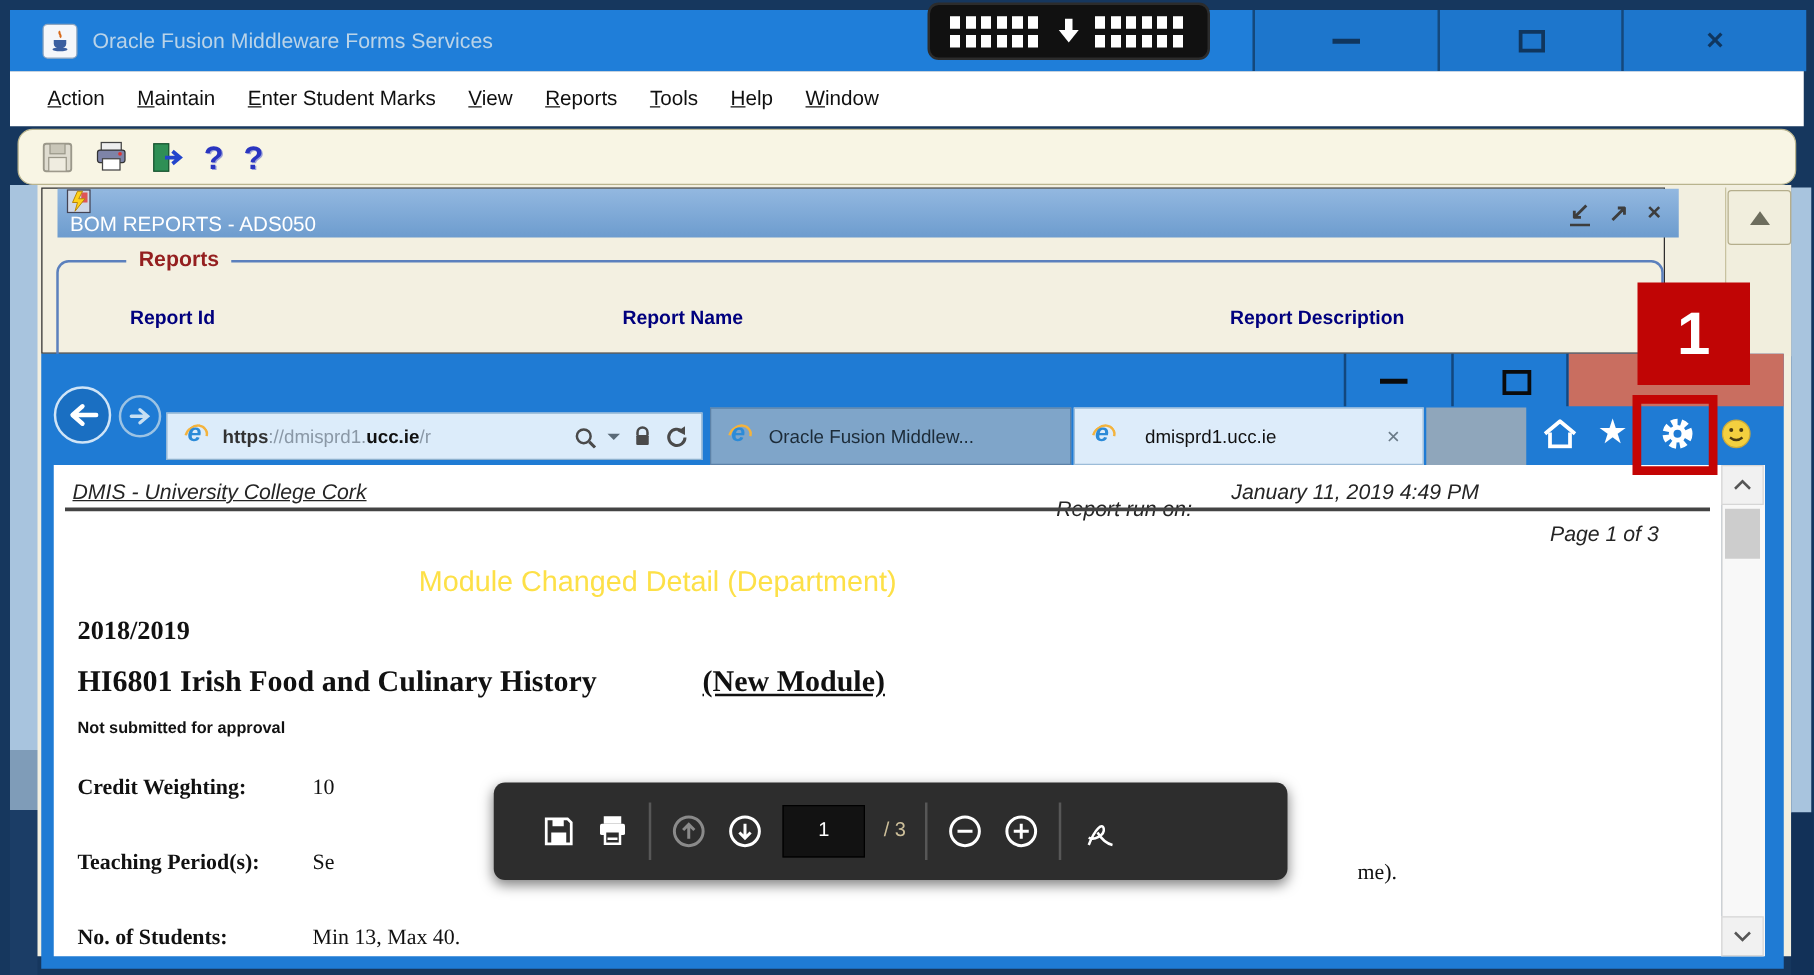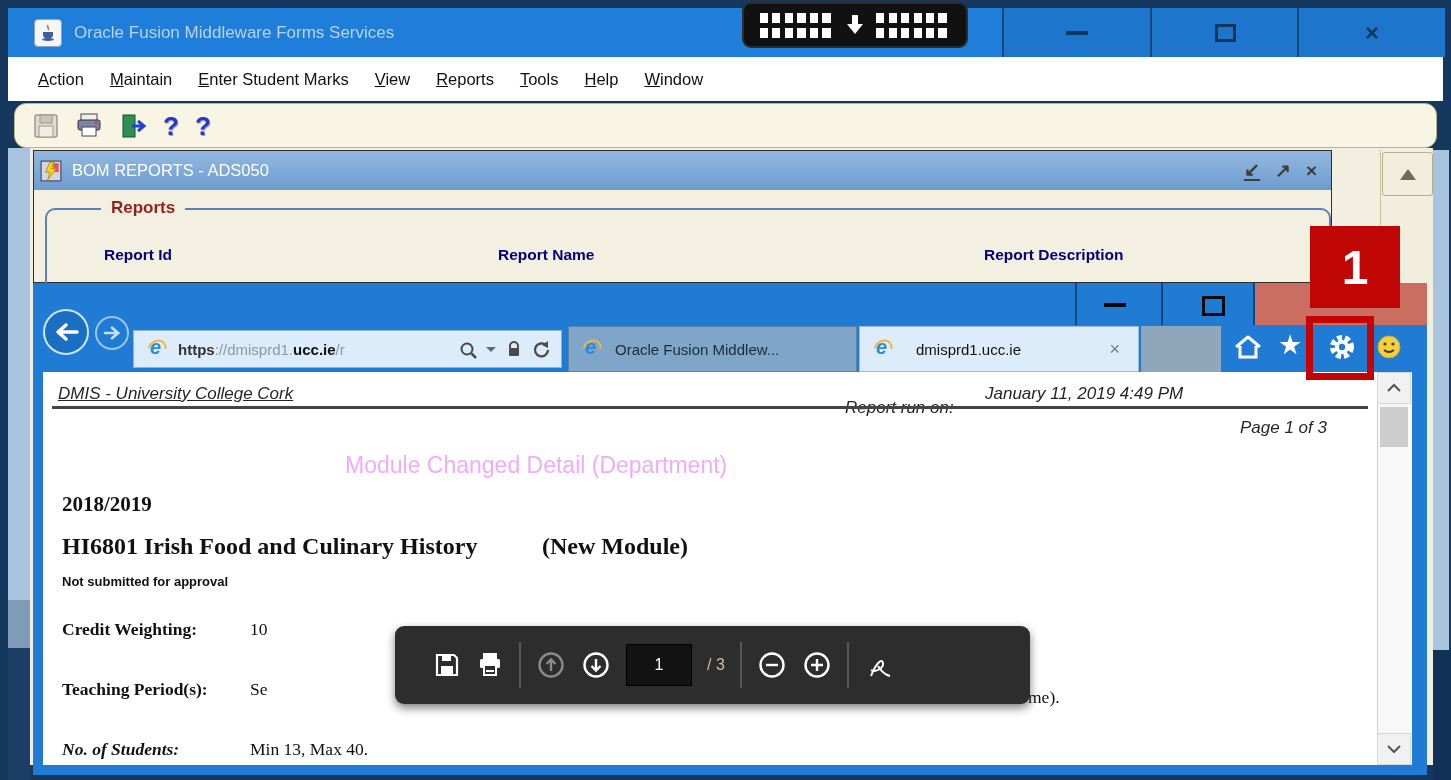--- a/index.html
+++ b/index.html
@@ -32,21 +32,21 @@
   .navy-left{left:8px;top:648px;width:22px;height:132px;background:#1b3d66;}
   .strip-right{left:1433px;top:150px;width:16px;height:500px;background:#a8c4de;}
   .navy-right{left:1433px;top:650px;width:18px;height:130px;background:#123158;}
   
   .fsb{left:1380px;top:150px;width:53px;height:135px;background:#f1eedd;border-left:1px solid #c8c2a0;box-sizing:border-box;}
   .fsb-btn{left:1382px;top:152px;width:49px;height:42px;background:#f1eedd;border:1px solid #b5ae8c;border-radius:3px;
            display:flex;align-items:center;justify-content:center;}
   .tri-up{width:0;height:0;border-left:8px solid transparent;border-right:8px solid transparent;border-bottom:11px solid #6d6d5d;}
   
   .bom{left:33px;top:150px;width:1299px;height:133px;border:1px solid #2e2e2e;box-sizing:border-box;background:#f3f0e1;}
-  .bom-tb{left:0;top:0;width:100%;height:39px;background:linear-gradient(#93b8e0,#6d9cce);display:flex;align-items:center;}
+  .bom-tb{left:12px;top:0;width:100%;height:39px;background:linear-gradient(#93b8e0,#6d9cce);display:flex;align-items:flex-start;flex-direction:column;}
   .bom-title{color:#ffffff;font-size:16.5px;margin-left:10px;}
   .bom-ctrl{position:absolute;right:14px;top:0;height:39px;display:flex;align-items:center;gap:15px;
             color:#3d3d3d;font-weight:bold;font-size:19px;}
   .bom-min{border-bottom:2px solid #3d3d3d;line-height:1;}
   .grp-frame{left:11px;top:57px;width:1282px;height:86px;border:2px solid #5b80bd;border-radius:10px;}
   .grp-legend{left:67px;top:47px;background:#f3f0e1;padding:0 10px;color:#941f1f;font-weight:bold;font-size:17px;}
   .colhdr{color:#00007e;font-weight:bold;font-size:15.5px;}
   
   .ie{left:33px;top:283px;width:1394px;height:492px;background:#1f7bd4;}
   .ie-sep{position:absolute;top:0;width:2px;height:42px;background:#12477e;}
@@ -294,32 +294,32 @@
       </svg>
     </div>
   </div>
 
   <div class="abs doc-it" style="left:58px;top:384px;text-decoration:underline;">DMIS - University College Cork</div>
   <div class="abs doc-it" style="left:845px;top:384px;margin-top:14px;">Report run on:</div>
   <div class="abs doc-it" style="left:985px;top:384px;">January 11, 2019 4:49 PM</div>
   <div class="abs" style="left:52px;top:406px;width:1316px;height:3px;background:#444;"></div>
   <div class="abs doc-it" style="left:1240px;top:418px;">Page 1 of 3</div>
 
-  <div class="abs sans" style="left:345px;top:452px;font-size:23px;color:#f0abfc;">Module Changed Detail (Department)</div>
+  <div class="abs sans" style="left:335px;top:452px;font-size:23px;color:#fde047;">Module Changed Detail (Department)</div>
   <div class="abs serif" style="left:62px;top:492px;font-size:21px;font-weight:bold;color:#111;">2018/2019</div>
   <div class="abs serif" style="left:62px;top:533px;font-size:24px;font-weight:bold;color:#111;">HI6801 Irish Food and Culinary History</div>
-  <div class="abs serif" style="left:542px;top:533px;font-size:24px;font-weight:bold;color:#111;">(New Module)</div>
+  <div class="abs serif" style="left:562px;top:533px;font-size:24px;font-weight:bold;color:#111;text-decoration:underline;">(New Module)</div>
   <div class="abs sans" style="left:62px;top:574px;font-size:13px;font-weight:bold;color:#111;text-align:right;">Not submitted for approval</div>
 
   <div class="abs serif fld-l" style="left:62px;top:619px;">Credit Weighting:</div>
   <div class="abs serif fld-v" style="left:250px;top:619px;">10</div>
   <div class="abs serif fld-l" style="left:62px;top:679px;">Teaching Period(s):</div>
   <div class="abs serif fld-v" style="left:250px;top:679px;">Se</div>
-  <div class="abs serif fld-v" style="left:1028px;top:687px;">me).</div>
-  <div class="abs serif fld-l" style="left:62px;top:739px;font-style:italic;">No. of Students:</div>
+  <div class="abs serif fld-v" style="left:1086px;top:687px;">me).</div>
+  <div class="abs serif fld-l" style="left:62px;top:739px;">No. of Students:</div>
   <div class="abs serif fld-v" style="left:250px;top:739px;">Min 13, Max 40.</div>
 
   <div class="abs pdftb">
     <svg width="28" height="28" viewBox="0 0 28 28">
       <path d="M4 4 h17 l3 3 v17 h-20 z" fill="none" stroke="#fff" stroke-width="2.2"></path>
       <rect x="9" y="4" width="9" height="6" fill="#fff"></rect>
       <rect x="8" y="15" width="12" height="9" fill="#fff"></rect>
     </svg>
     <svg width="28" height="28" viewBox="0 0 28 28">
       <rect x="7" y="2" width="14" height="6" fill="#fff"></rect>

